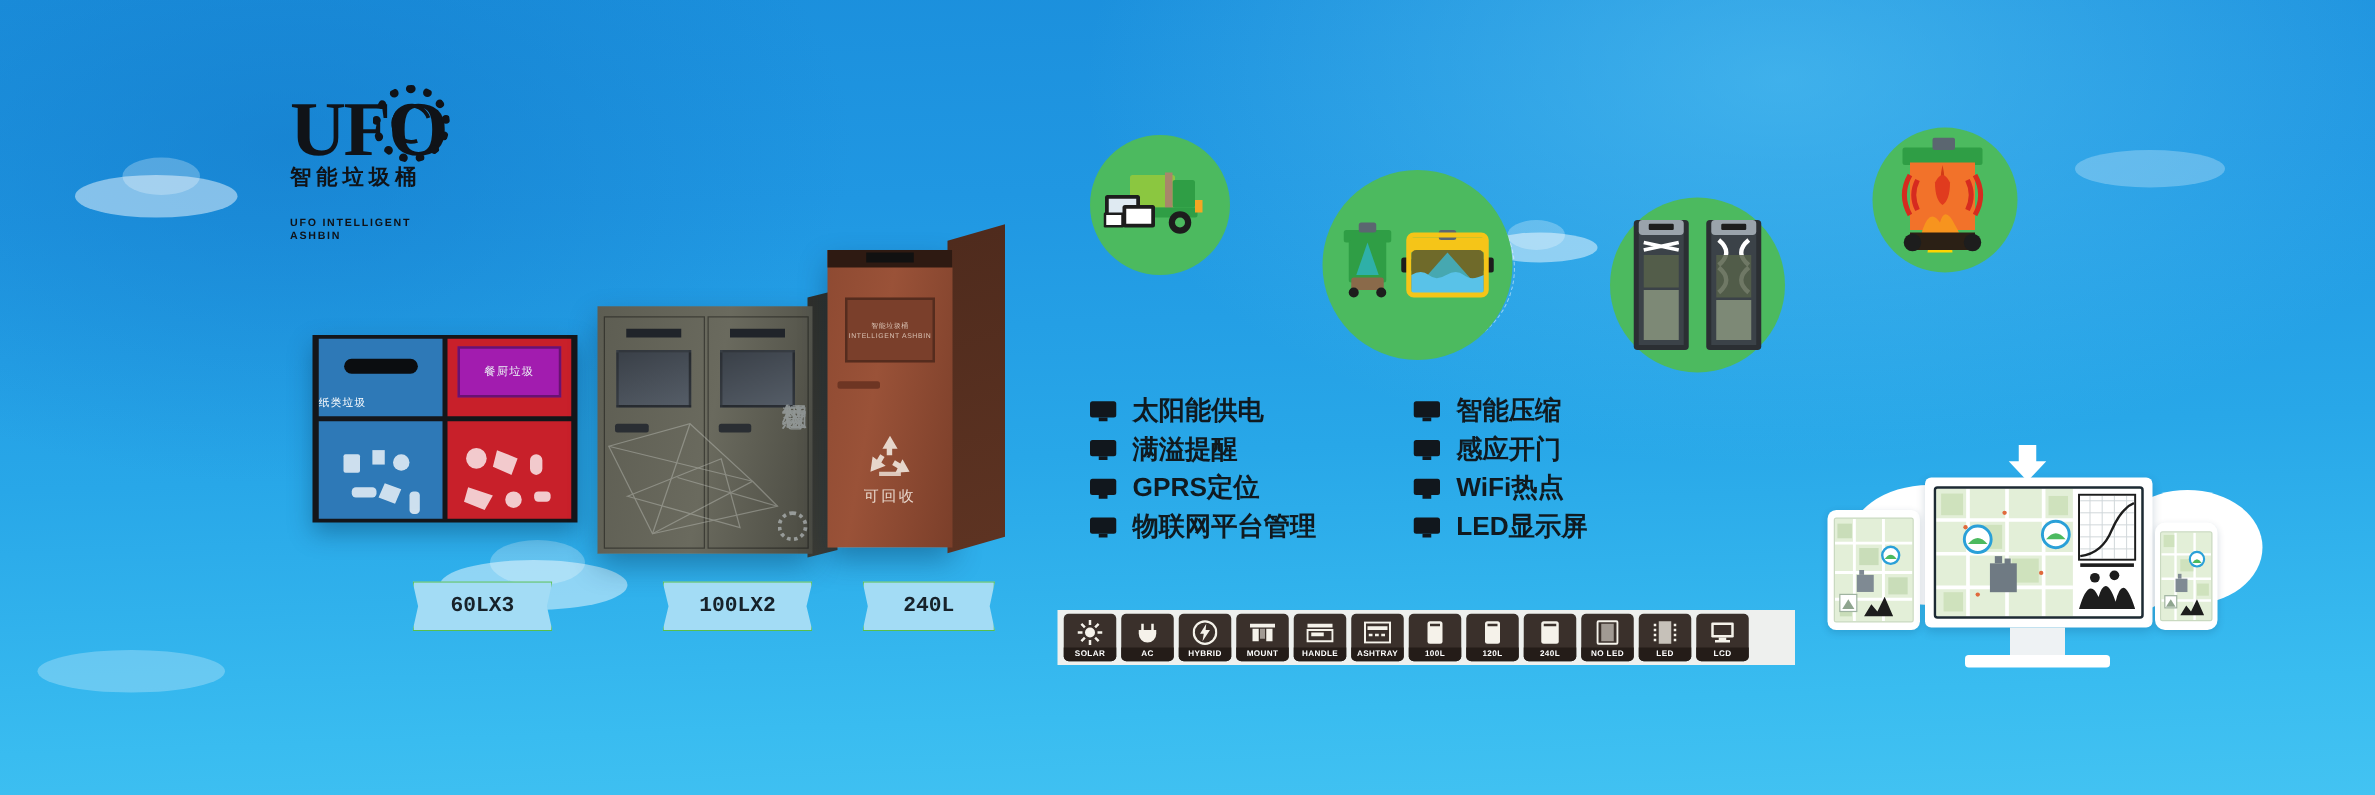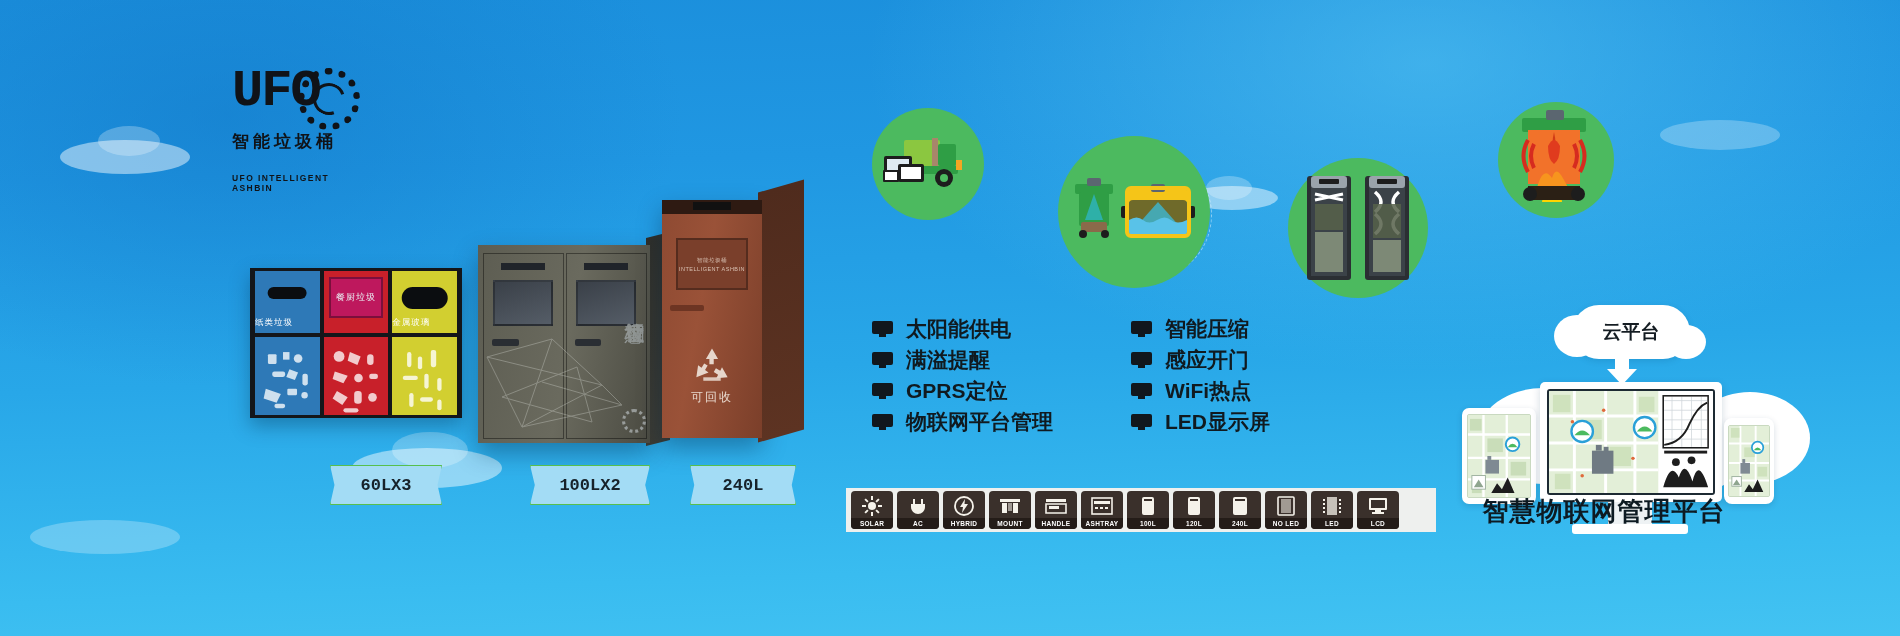--- a/index.html
+++ b/index.html
@@ -19,39 +19,39 @@
 
   
   .cloud{position:absolute;background:rgba(255,255,255,.85);border-radius:50%;filter:blur(.4px);}
   .cloud::before,.cloud::after{content:"";position:absolute;background:inherit;border-radius:50%;}
   .cl-soft{opacity:.55;}
   .cl-faint{opacity:.3;}
 
   
   .logo{position:absolute;left:232px;top:62px;width:130px;height:105px;}
   .logo-mark{position:relative;height:72px;}
-  .logo-uf{position:absolute;left:0;top:0;font-size:52px;line-height:60px;
-    font-weight:700;color:#101318;letter-spacing:-2px;font-family:Liberation Mono, monospace;}
+  .logo-uf{position:absolute;left:0;top:12px;font-size:62px;line-height:60px;
+    font-weight:700;color:#101318;letter-spacing:-2px;font-family:Liberation Serif, serif;}
   .logo-ring{position:absolute;left:66px;top:6px;width:62px;height:62px;border-radius:50%;
     border:7px dotted #101318;}
   .logo-ring::after{content:"";position:absolute;left:8px;top:8px;right:8px;bottom:8px;
     border-radius:50%;border:3px solid #101318;border-right-color:transparent;transform:rotate(26deg);}
   .logo-cn{font-size:17px;font-weight:700;color:#101318;letter-spacing:4px;margin-top:-4px;}
   .logo-en{font-size:8.5px;font-weight:700;color:#101318;letter-spacing:1.4px;margin-top:20px;}
 
   
   .bin3{position:absolute;left:250px;top:268px;width:212px;height:150px;
     display:flex;background:#14161a;padding:3px;box-shadow:0 8px 18px rgba(0,40,70,.35);}
   .bin3 .cell{flex:1;margin:0 2px;display:flex;flex-direction:column;}
   .bin3 .top{height:62px;position:relative;padding:5px;}
   .bin3 .bot{flex:1;margin-top:4px;position:relative;overflow:hidden;}
   .bin3 .slot{position:absolute;left:50%;top:16px;transform:translateX(-50%);
     width:60%;height:12px;background:#0b0d10;border-radius:7px;}
   .bin3 .slot.wide{width:72%;height:22px;border-radius:12px;}
-  .bin3 .screen{position:absolute;left:8%;top:10%;width:84%;height:66%;background:#be185d;
+  .bin3 .screen{position:absolute;left:8%;top:10%;width:84%;height:66%;background:#a21caf;
     border:2px solid rgba(0,0,0,.35);display:flex;align-items:center;justify-content:center;}
   .bin3 .screen span{color:#e9eef3;font-size:9px;letter-spacing:1px;}
   .bin3 .lbl{position:absolute;left:0;right:0;bottom:4px;text-align:left;
     color:#fff;font-size:8.5px;letter-spacing:1px;}
   .c-blue{background:#2e79b7;}
   .c-red{background:#c8202a;}
   .c-yellow{background:#d2cf30;}
   .c-yellow .lbl{color:#fff;}
   .trashart{position:absolute;inset:0;opacity:.85;}
 
@@ -212,41 +212,20 @@
             <circle cx="32" cy="38" r="4"></circle>
               <rect x="42" y="34" width="8" height="5" rx="2"></rect>
             <path d="M12 50 l10 6 -5 7 -9 -6z"></path>
               <rect x="28" y="50" width="7" height="12" rx="3"></rect>
             <circle cx="45" cy="56" r="4"></circle>
               <rect x="18" y="66" width="14" height="4" rx="2"></rect>
           </g>
         </svg>
       </div>
     </div>
-    <div class="cell">
-      <div class="top c-yellow">
-        <span class="slot wide"></span>
-        <span class="lbl">金属玻璃</span>
-      </div>
-      <div class="bot c-yellow">
-        <svg class="trashart" viewBox="0 0 60 80">
-          <g fill="#ffffff" opacity=".92">
-            <rect x="14" y="14" width="4" height="14" rx="2"></rect>
-              <rect x="24" y="18" width="4" height="12" rx="2"></rect>
-            <rect x="36" y="12" width="5" height="16" rx="2"></rect>
-              <rect x="10" y="36" width="14" height="4" rx="2"></rect>
-            <rect x="30" y="34" width="4" height="14" rx="2"></rect>
-              <rect x="42" y="38" width="4" height="12" rx="2"></rect>
-            <rect x="16" y="52" width="4" height="13" rx="2"></rect>
-              <rect x="26" y="56" width="12" height="4" rx="2"></rect>
-            <rect x="42" y="58" width="4" height="10" rx="2"></rect>
-          </g>
-        </svg>
-      </div>
-    </div>
   </div>
 
   <div class="bin2">
     <div class="side"></div>
     <div class="body">
       <div class="door l">
         <span class="led"></span>
         <span class="win"></span>
         <span class="handle"></span>
       </div>
@@ -579,23 +558,20 @@
           </svg>
       </span>
       <span class="cap2">LCD</span>
     </div>
   </div>
 
   <div class="bgcloud" style="left:1478px;top:388px;width:130px;height:96px;"></div>
   <div class="bgcloud" style="left:1690px;top:392px;width:120px;height:92px;"></div>
   <div class="bgcloud" style="left:1560px;top:430px;width:180px;height:70px;"></div>
 
-  <div class="cloudtag">
-    <span>云平台</span>
-  </div>
   <div class="arrow-dn">
       <i></i>
       <b></b>
     </div>
 
   <div class="tablet">
     <div class="minimap">
       <svg width="100%" height="100%" viewBox="0 0 64 84" preserveAspectRatio="none">
         <rect width="64" height="84" fill="#e3efd8"></rect>
         <g stroke="#fff" stroke-width="2.4" fill="none">
@@ -685,15 +661,14 @@
             <rect x="12" y="38" width="10" height="11"></rect>
             <rect x="14" y="34" width="3" height="4"></rect>
           </g>
         <rect x="3" y="52" width="10" height="10" fill="#fff" stroke="#9fb3a0"></rect>
         <path d="M4 61 l4-6 4 6z" fill="#8fa58f"></path>
         <path d="M16 68 l5-8 4 5 5-10 6 13z" fill="#1d1d1d"></path>
       </svg>
     </div>
   </div>
 
-  <div class="cap-bottom">智慧物联网管理平台</div>
 
 </div>
 
 </body></html>

